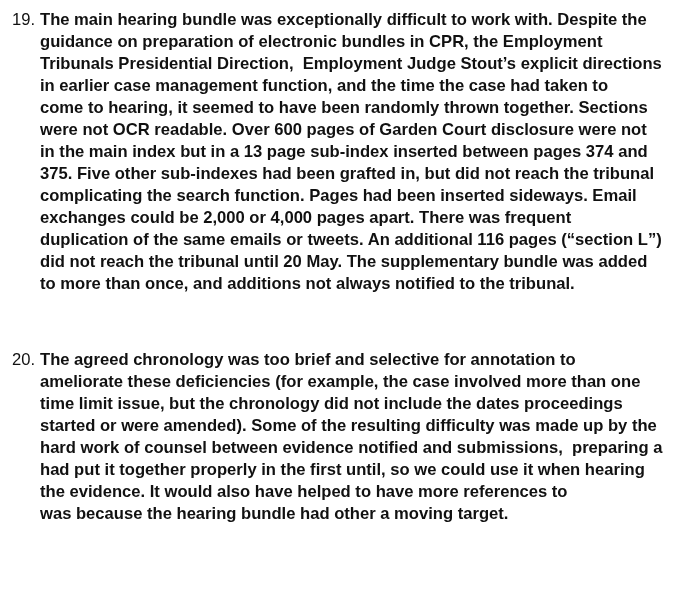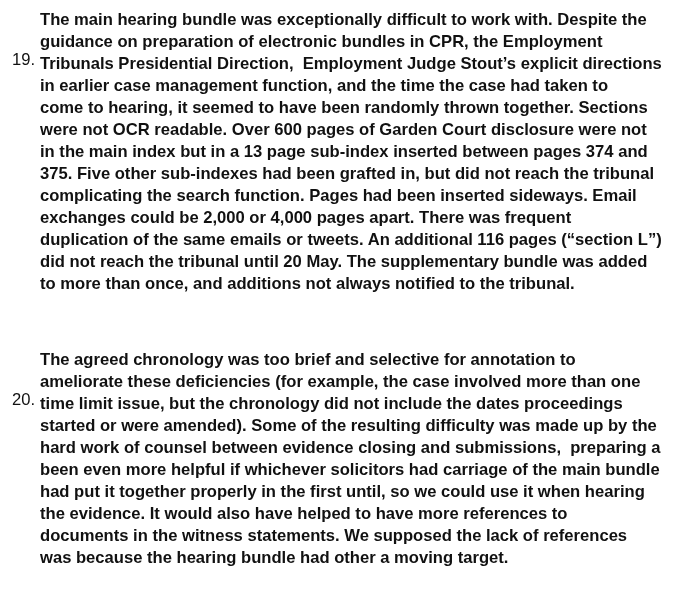--- a/index.html
+++ b/index.html
@@ -24,21 +24,20 @@
     .para {
       position: absolute;
       left: 0;
       width: 689px;
     }
     .para-num {
       position: absolute;
       left: 12px;
       top: 0;
       white-space: nowrap;
-      margin-top: 40px;
     }
     .para-body {
       position: absolute;
       left: 40px;
       top: 0;
       width: 640px;
     }
     .line {
       display: block;
       white-space: pre;
@@ -70,22 +69,20 @@
     </div>
   </div>
 
   <div class="para" style="top: 349px;">
     <span class="para-num">20.</span>
     <div class="para-body">
       <span class="line">The agreed chronology was too brief and selective for annotation to</span>
       <span class="line">ameliorate these deficiencies (for example, the case involved more than one</span>
       <span class="line">time limit issue, but the chronology did not include the dates proceedings</span>
       <span class="line">started or were amended). Some of the resulting difficulty was made up by the</span>
-      <span class="line">hard work of counsel between evidence closing and submissions,  preparing a</span>
-      <span class="line">been even more helpful if whichever solicitors had carriage of the main bundle</span>
+      <span class="line">hard work of counsel between evidence notified and submissions,  preparing a</span>
       <span class="line">had put it together properly in the first until, so we could use it when hearing</span>
       <span class="line">the evidence. It would also have helped to have more references to</span>
-      <span class="line">documents in the witness statements. We supposed the lack of references</span>
       <span class="line">was because the hearing bundle had other a moving target.</span>
     </div>
   </div>
 
 </div>
 
 </body></html>

